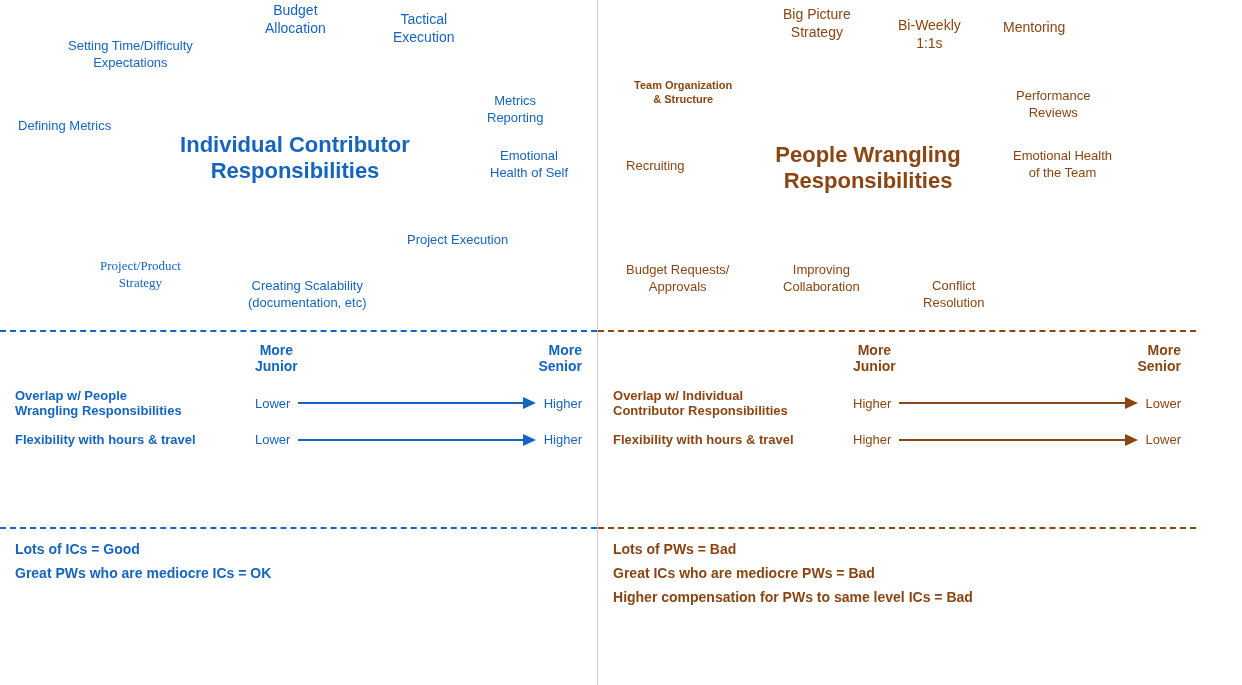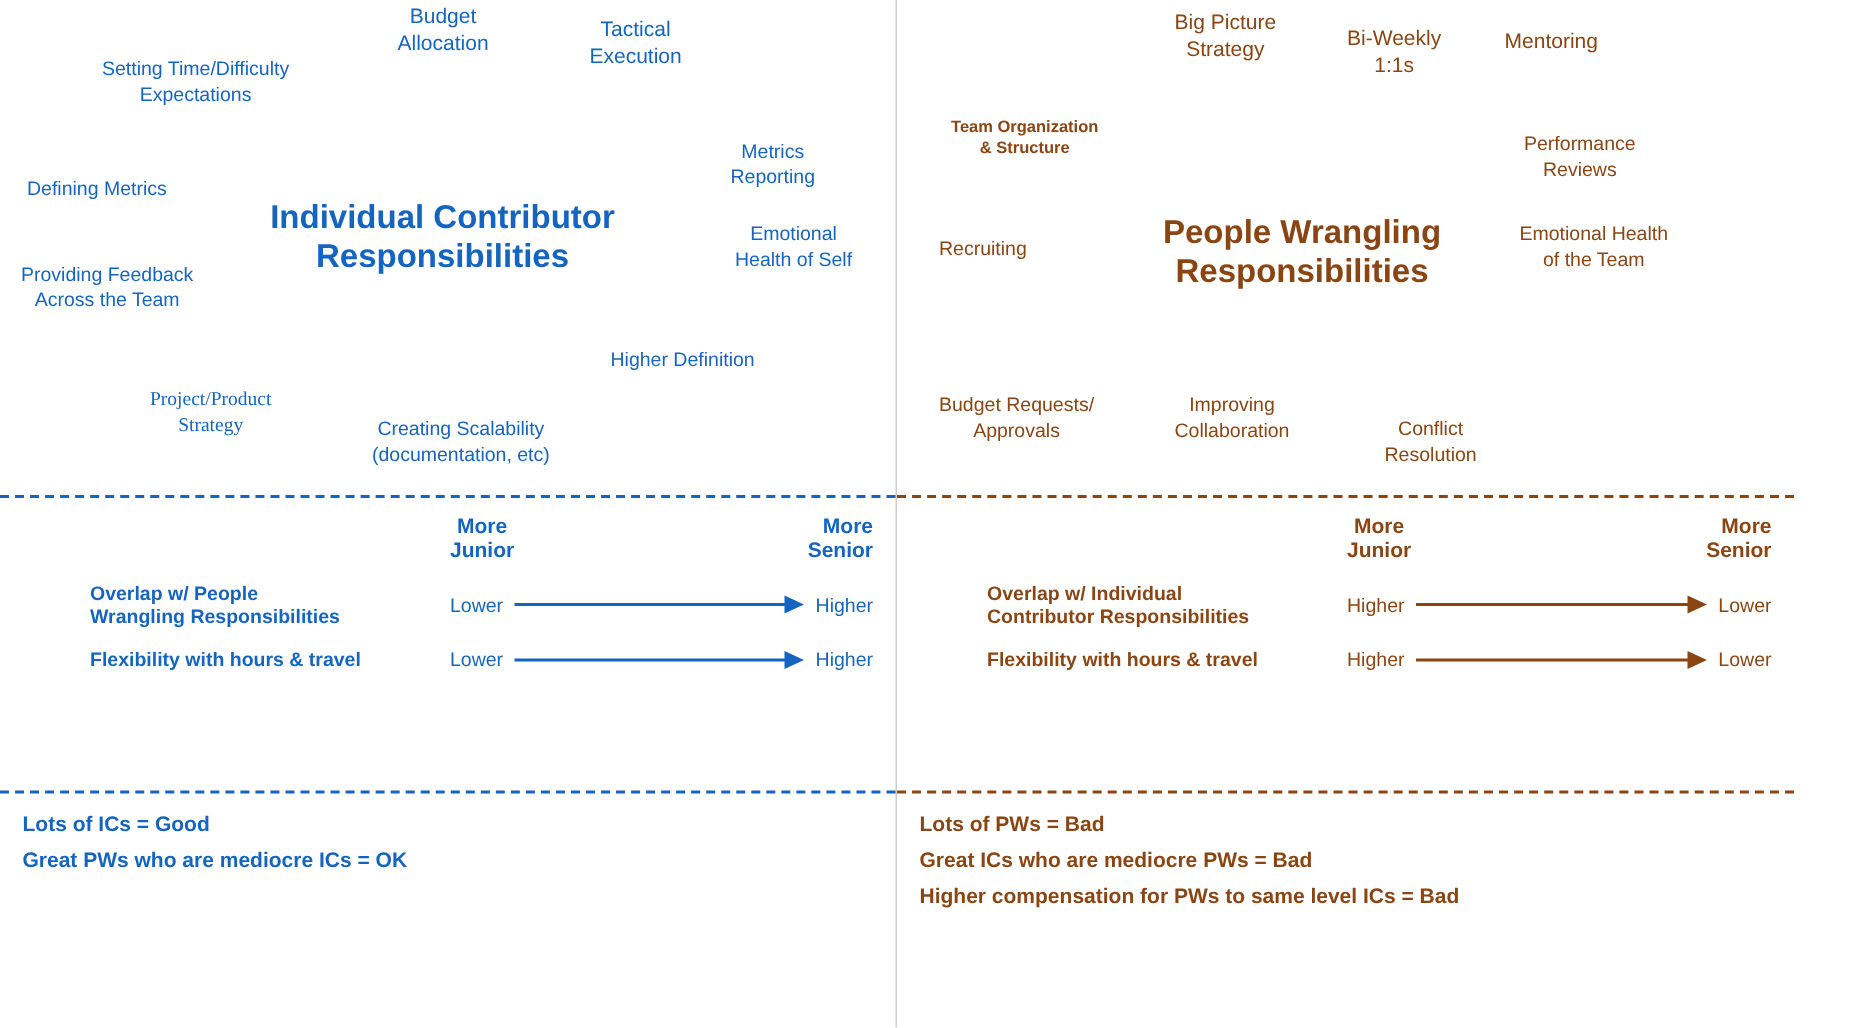--- a/index.html
+++ b/index.html
@@ -51,21 +51,20 @@
       border-top: 2px dashed;
       margin: 0;
     }
     .dashed-blue { border-color: #1565C0; }
     .dashed-brown { border-color: #8B4513; }
     
     .scale-section {
       padding: 10px 15px;
       height: 195px;
       position: relative;
-      margin-left: 45px;
     }
     
     .bottom-section {
       padding: 12px 15px;
       flex: 1;
     }
     .bottom-item {
       font-size: 14px;
       font-weight: bold;
       margin-bottom: 8px;
@@ -81,22 +80,21 @@
     <div class="word-cloud-section blue" style="border-bottom: none;">
 
       <span class="word-item blue" style="top:1px;left:265px;font-size:14px;">Budget<br>Allocation</span>
       <span class="word-item blue" style="top:10px;left:393px;font-size:14px;">Tactical<br>Execution</span>
       <span class="word-item blue" style="top:38px;left:68px;font-size:13px;">Setting Time/Difficulty<br>Expectations</span>
       <span class="word-item blue" style="top:72px;left:487px;font-size:13px;margin-top:21px;">Metrics<br>Reporting</span>
       <span class="word-item blue" style="top:118px;left:18px;font-size:13px;">Defining Metrics</span>
 
       <div class="title-text blue" style="position:absolute;top:132px;left:155px;width:280px;">Individual Contributor<br>Responsibilities</div>
       <span class="word-item blue" style="top:148px;left:490px;font-size:13px;">Emotional<br>Health of Self</span>
-      <span class="word-item blue" style="top:175px;left:14px;font-size:13px;">Providing Feedback<br>Across the Team</span>
-      <span class="word-item blue" style="top:232px;left:407px;font-size:13px;">Higher Definition</span>
+      <span class="word-item blue" style="top:232px;left:407px;font-size:13px;">Project Execution</span>
       <span class="word-item blue" style="top:258px;left:100px;font-size:13px;font-family:Liberation Serif, serif;">Project/Product<br>Strategy</span>
       <span class="word-item blue" style="top:258px;left:248px;font-size:13px;margin-top:20px;">Creating Scalability<br>(documentation, etc)</span>
     </div>
 
     <hr class="dashed-divider dashed-blue">
 
     <div class="scale-section">
 
       <div style="display:flex; margin-bottom:6px; padding-left:240px; justify-content:space-between;">
         <span style="font-weight:bold;font-size:14px;color:#1565C0;text-align:center;">More<br>Junior</span>

